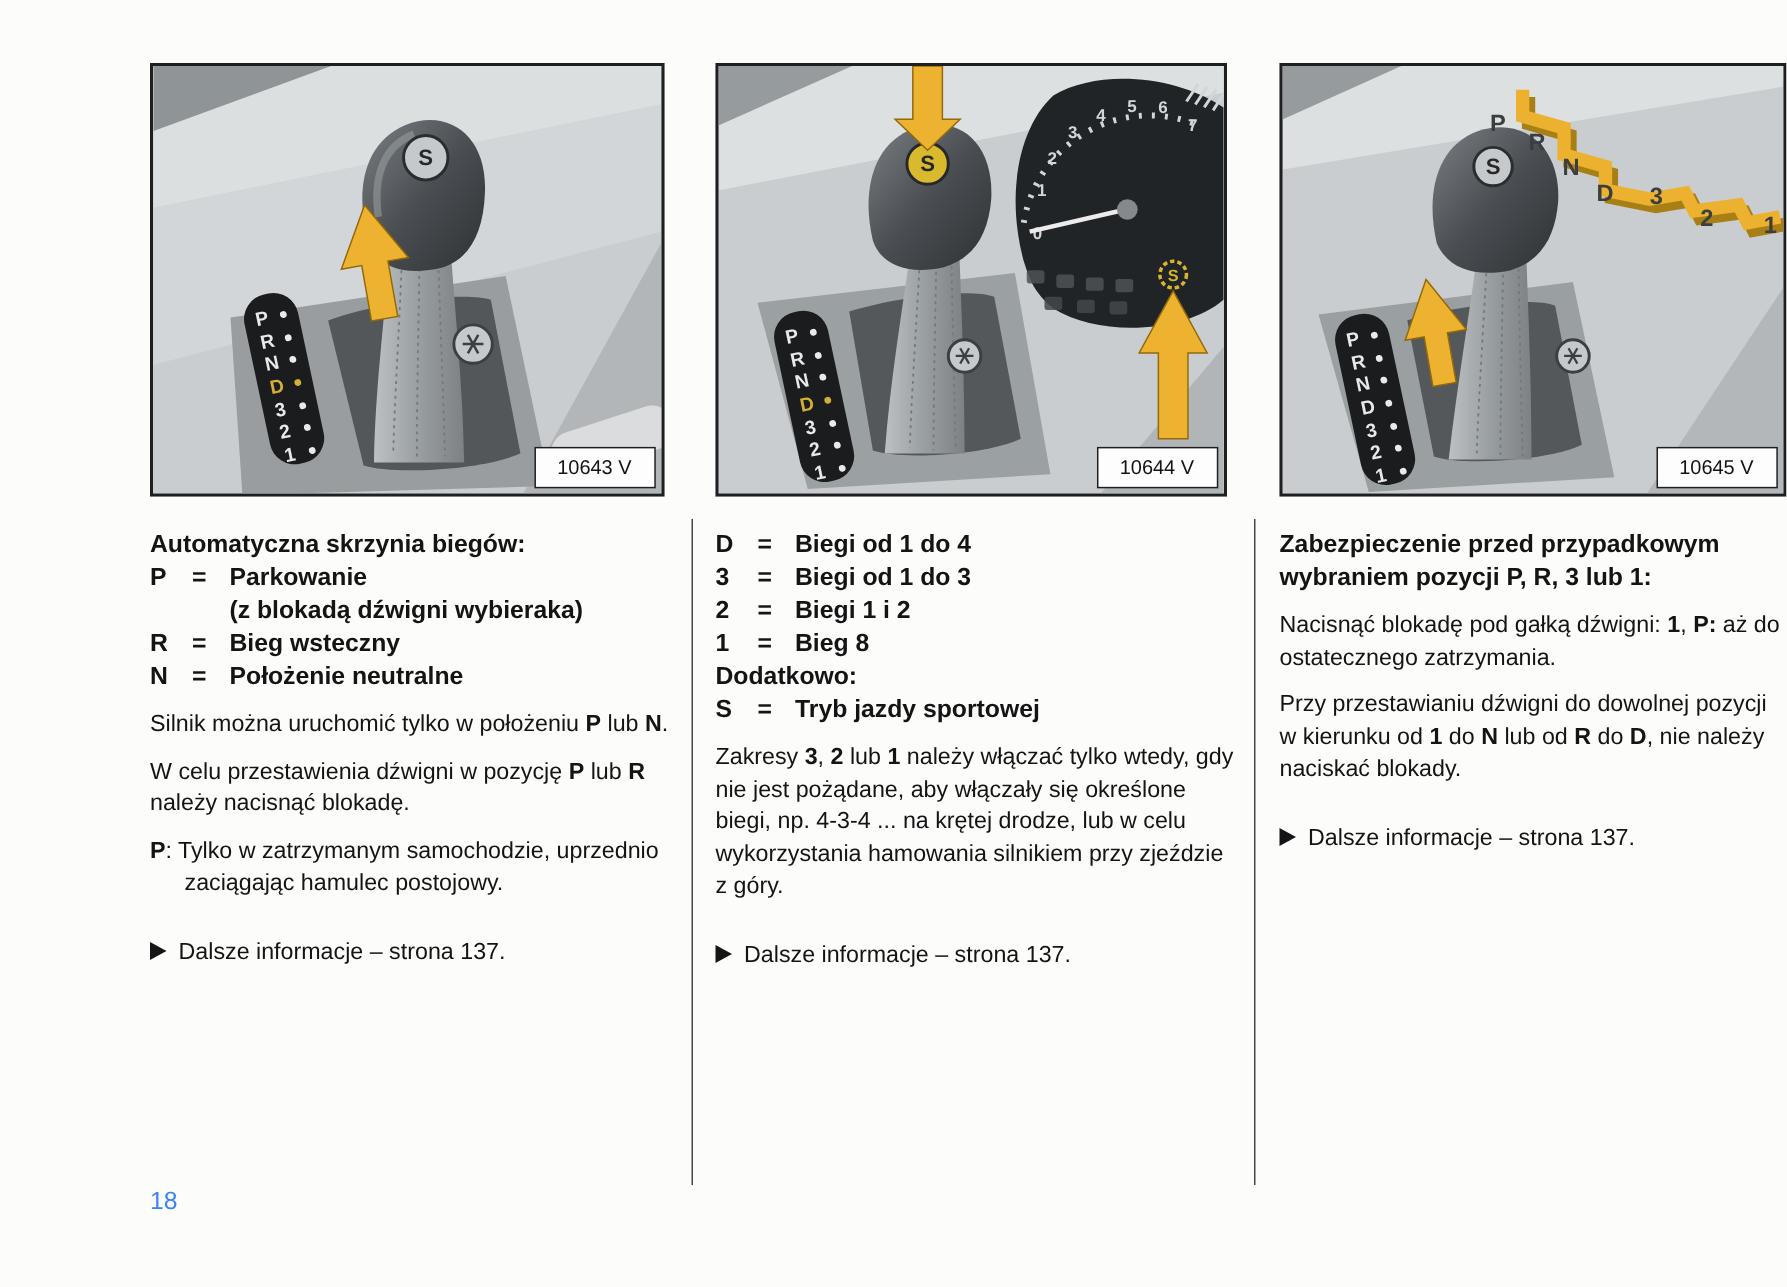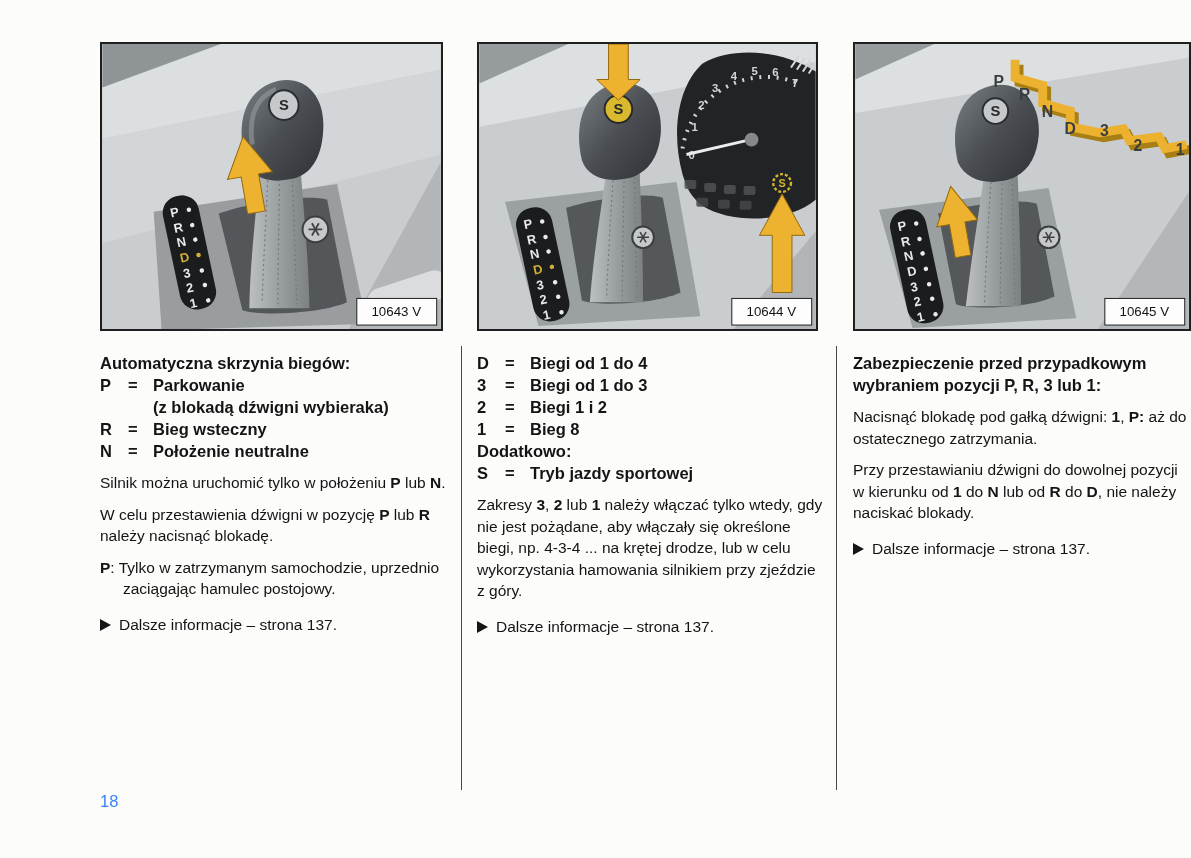--- a/index.html
+++ b/index.html
@@ -33,21 +33,21 @@
   .heading{font-size:16.5px;font-weight:bold;line-height:22px;margin:0;}
   .legend-block{font-weight:bold;font-size:16.5px;line-height:22px;}
   .legend-row{display:flex;}
   .lk{width:28px;flex:none;}
   .le{width:25px;flex:none;}
   .legend-sub{padding-left:53px;}
   .col p{margin:10px 0 0 0;}
   .hang{padding-left:23px;text-indent:-23px;}
   .mt0{margin-top:0 !important;}
   b{font-weight:bold;}
-  .more{margin-top:14px;display:flex;align-items:baseline;gap:8px;}
+  .more{margin-top:24px;display:flex;align-items:baseline;gap:8px;}
   .tri{flex:none;width:0;height:0;border-left:11px solid #151515;
        border-top:6px solid transparent;border-bottom:6px solid transparent;
        position:relative;top:1px;}
   .divider{position:absolute;top:346px;height:444px;width:1px;background:#474747;}
   #div1{left:461px;}
   #div2{left:836px;}
   .page-number{position:absolute;left:100px;top:792px;font-size:16.5px;color:#3b82f6;}
 </style>
 </head>
 <body>

